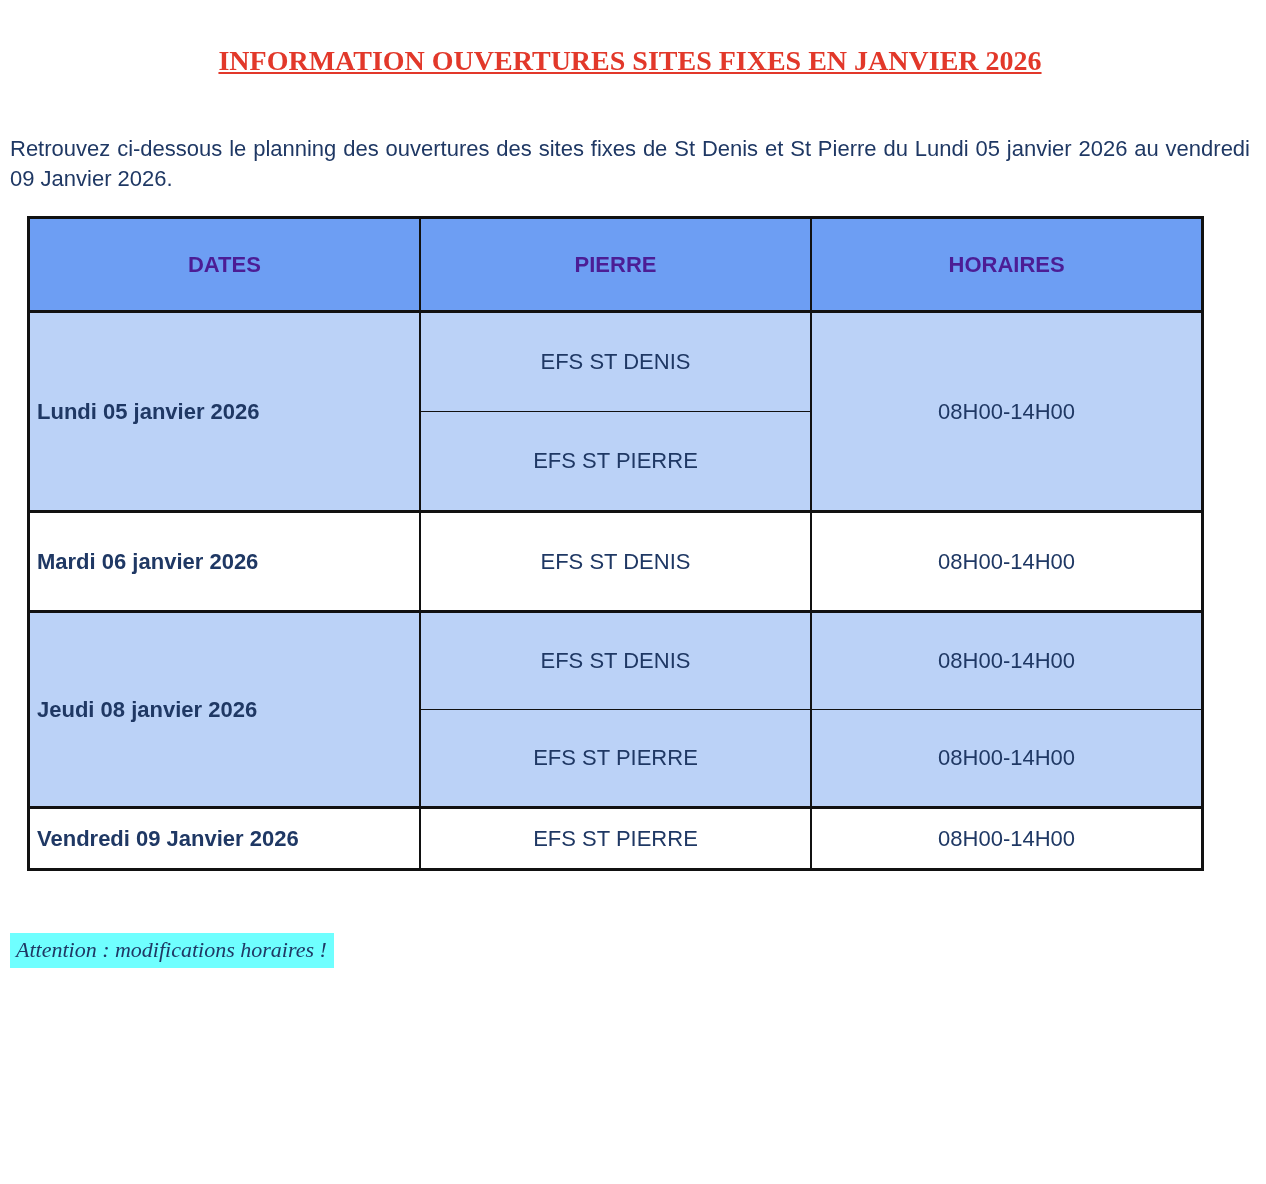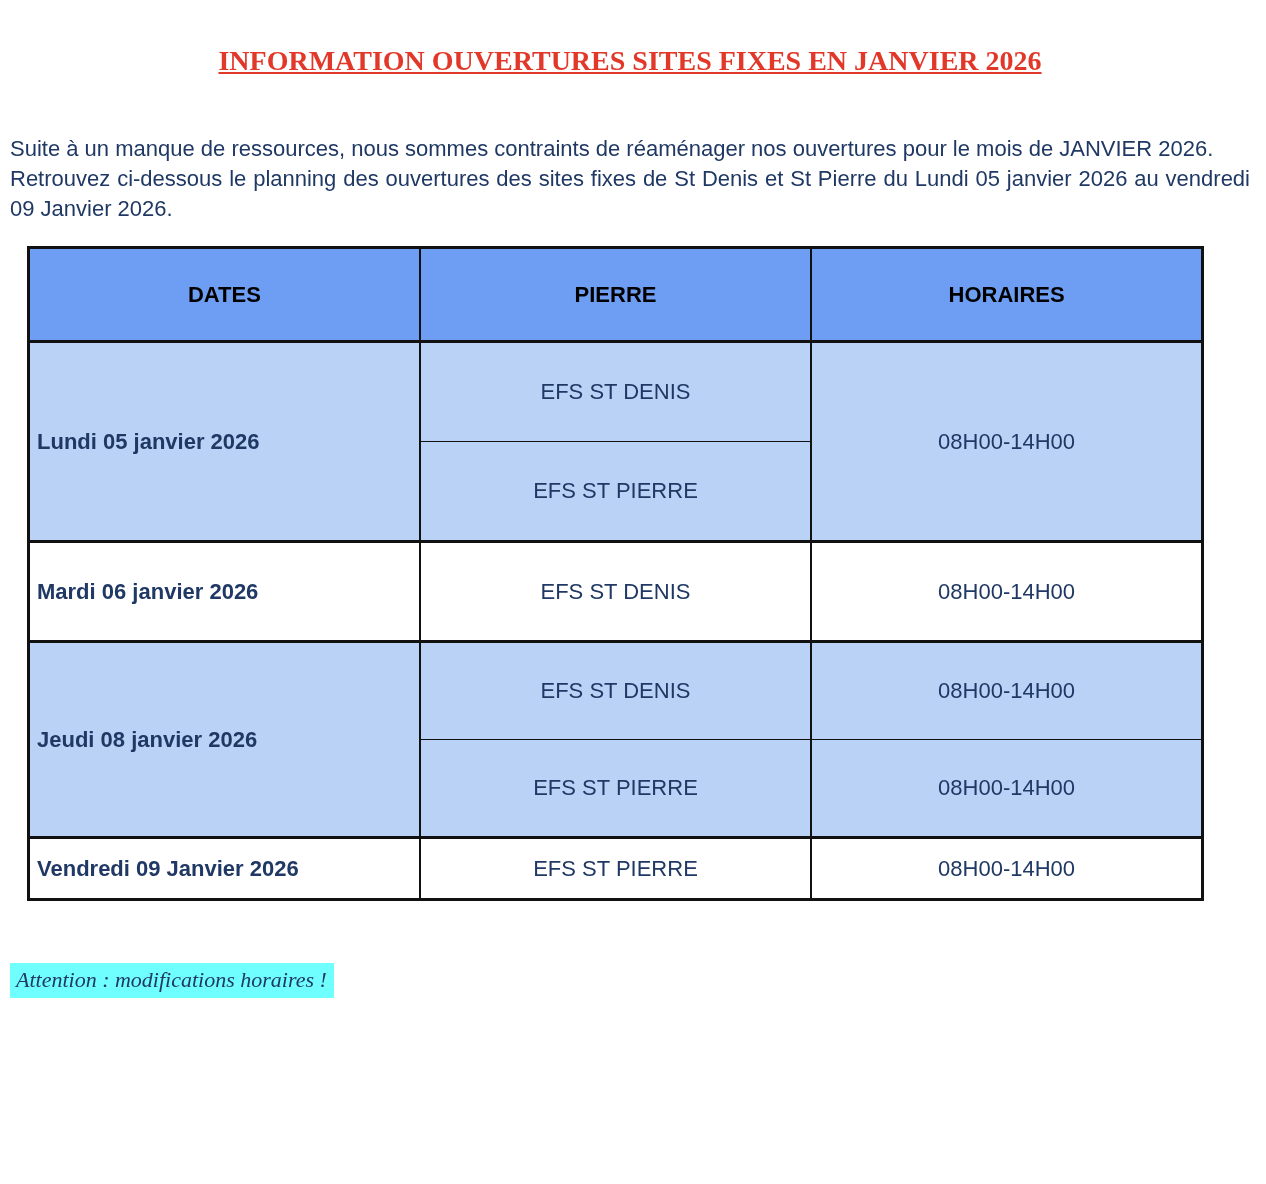--- a/index.html
+++ b/index.html
@@ -38,21 +38,21 @@
   table.schedule col { width: 33.33%; }
   th, td {
     border: 2px solid var(--border-black, #111111);
     font-size: 22px;
     text-align: center;
     vertical-align: middle;
     padding: 0;
   }
   th {
     background: var(--table-header-blue, #6d9ef3);
-    color: #000000;
+    color: #4c1d95;
     font-weight: bold;
     border-bottom: 3px solid var(--border-black, #111111);
   }
   tr.h-head   { height: 94px; }
   tr.h-sub    { height: 100px; }
   tr.h-single { height: 100px; }
   tr.h-subj   { height: 98px; }
   tr.h-short  { height: 62px; }
   td.date-cell {
     text-align: left;
@@ -83,21 +83,20 @@
   .u  { text-decoration: underline; }
 </style>
 </head>
 <body>
 
 <div class="page">
 
   <h1 class="doc-title">INFORMATION OUVERTURES SITES FIXES EN JANVIER 2026</h1>
 
   <div class="intro">
-    <p>Suite à un manque de ressources, nous sommes contraints de réaménager nos ouvertures pour le mois de JANVIER 2026.</p>
     <p>Retrouvez ci-dessous le planning des ouvertures des sites fixes de St Denis et St Pierre du Lundi 05 janvier 2026 au vendredi 09 Janvier 2026.</p>
   </div>
 
   <table class="schedule">
     <colgroup>
         <col>
         <col>
         <col>
       </colgroup>
     <thead>

